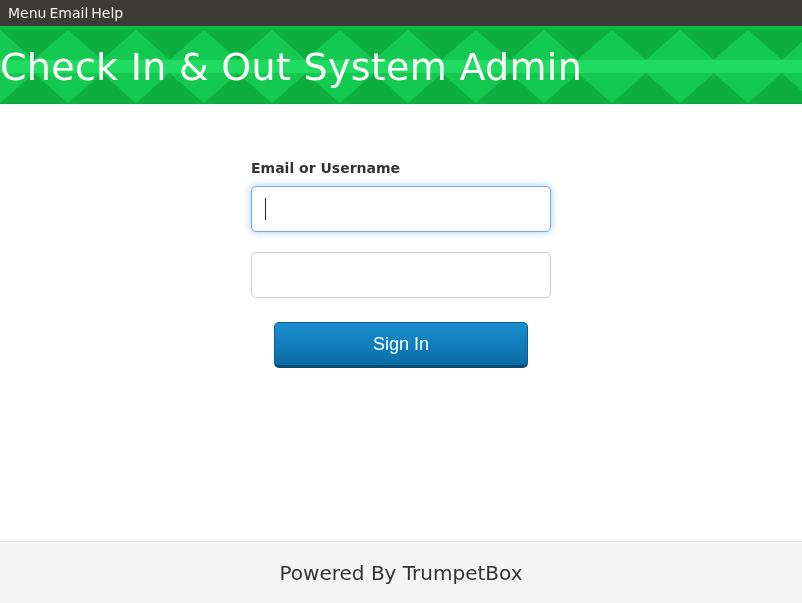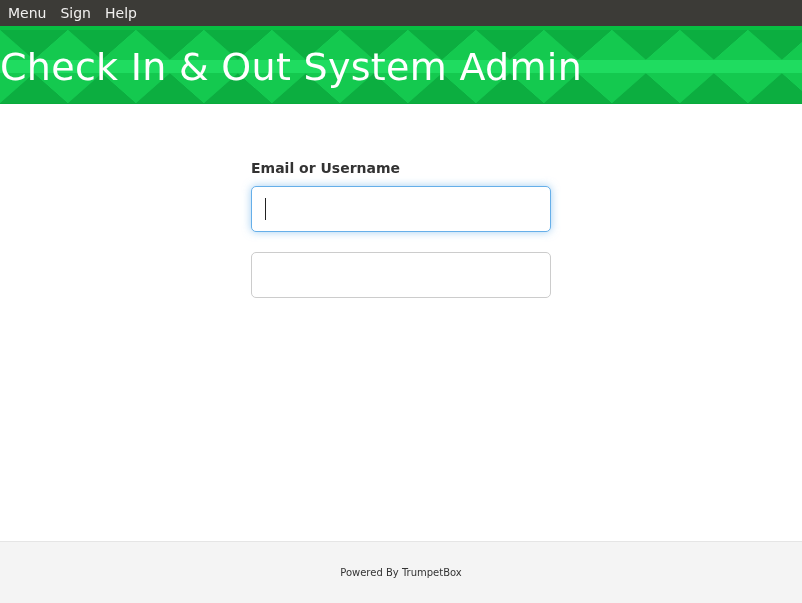--- a/index.html
+++ b/index.html
@@ -4,21 +4,21 @@
 <style>
   * { box-sizing: border-box; margin: 0; padding: 0; }
   html, body { width: 802px; height: 603px; font-family: "DejaVu Sans", "Segoe UI", Arial, sans-serif; background: #fff; overflow: hidden; }
 
   .menubar {
     background: #3c3b37;
     height: 26px;
     display: flex;
     align-items: center;
     padding: 0 8px;
-    gap: 14px;
+    gap: 3px;
   }
   .menubar span {
     color: #f2f1f0;
     font-size: 14px;
     cursor: default;
   }
 
   .banner {
     width: 802px;
     height: 78px;
@@ -115,33 +115,33 @@
   }
 
   .footer {
     width: 802px;
     height: 62px;
     background: #f4f4f4;
     border-top: 1px solid #e5e5e5;
     display: flex;
     align-items: center;
     justify-content: center;
-    font-size: 10px;
+    font-size: 20px;
     color: #333;
     position: absolute;
     bottom: 0;
     left: 0;
   }
 </style>
 </head>
 <body>
 
 <div class="menubar">
   <span>Menu</span>
-  <span>Sign</span>
+  <span>Email</span>
   <span>Help</span>
 </div>
 
 <div class="banner">
   <div class="stripe top" id="stripe-top">
       <div class="tri" style="left: -34px; top: 0px; border-width: 0px 34px 30px; border-color: transparent transparent rgb(20, 201, 79);"></div>
       <div class="tri" style="left: 0px; top: 0px; border-width: 30px 34px 0px; border-color: rgb(12, 174, 64) transparent transparent;"></div>
       <div class="tri" style="left: 34px; top: 0px; border-width: 0px 34px 30px; border-color: transparent transparent rgb(20, 201, 79);"></div>
       <div class="tri" style="left: 68px; top: 0px; border-width: 30px 34px 0px; border-color: rgb(12, 174, 64) transparent transparent;"></div>
       <div class="tri" style="left: 102px; top: 0px; border-width: 0px 34px 30px; border-color: transparent transparent rgb(20, 201, 79);"></div>
@@ -198,18 +198,21 @@
 
 <div class="content">
   <form class="form">
     <label class="form-label">Email or Username</label>
     <div class="cursor" style="position:relative;">
       <input type="text" class="form-input focused" value="" style="">
     </div>
 
     <input type="password" class="form-input" value="" style="">
 
+    <div class="signin-wrap">
+      <button class="signin-btn">Sign In</button>
+    </div>
   </form>
 </div>
 
 <div class="footer">
   <span>Powered By TrumpetBox</span>
 </div>
 
 </body></html>

